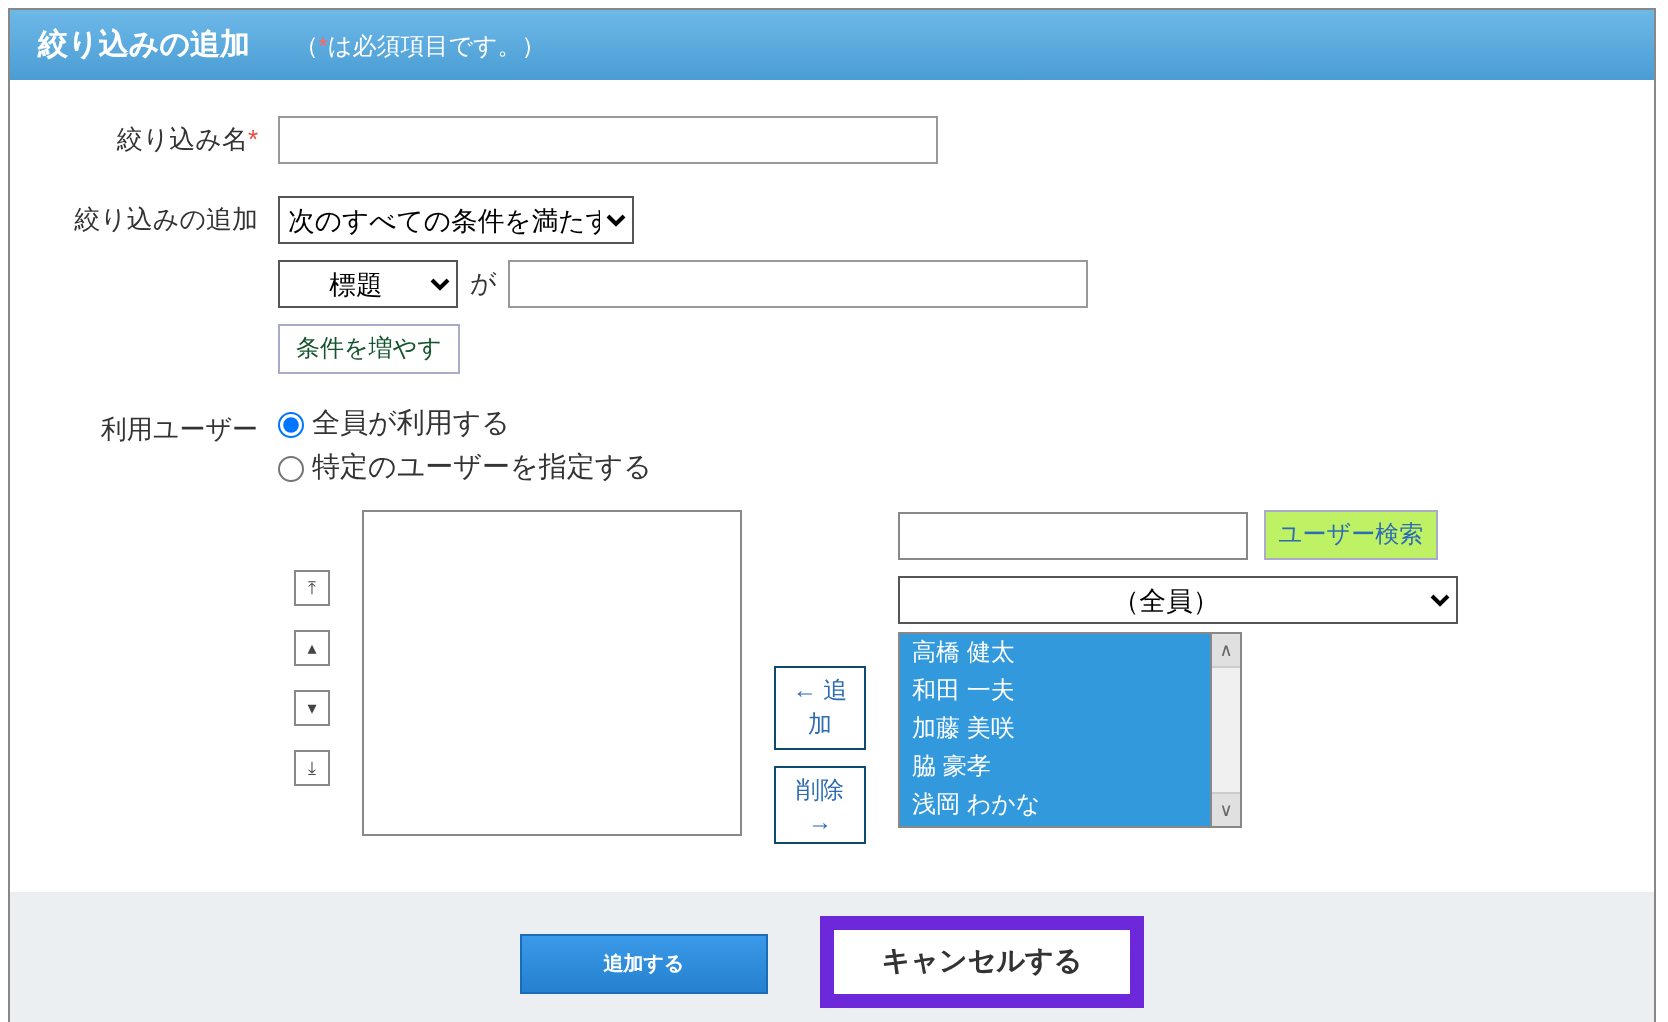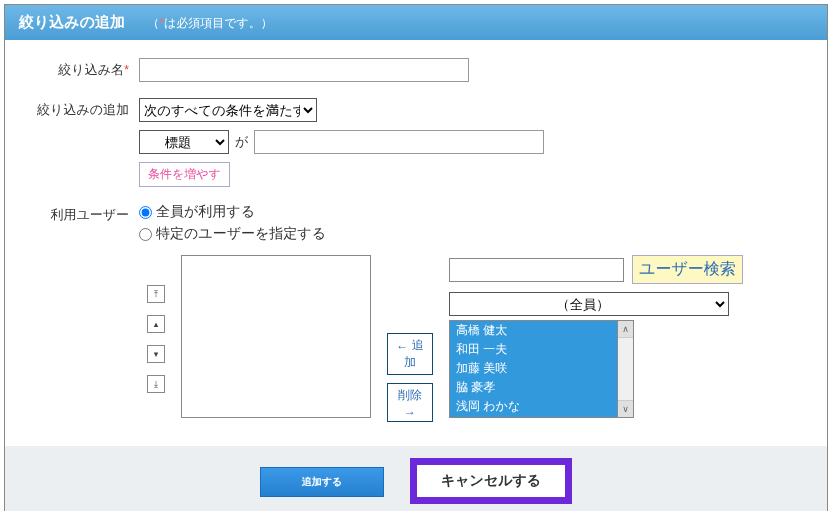--- a/index.html
+++ b/index.html
@@ -26,39 +26,39 @@
     .cond-line { display: flex; align-items: center; gap: 6px; margin-top: 8px; }
     .cond-sel1 { width: 90px; }
     .cond-txt { color: #333; }
     .cond-input { width: 290px; height: 24px; border: 1px solid #999; }
     .cond-sel2 { width: 134px; }
     .link-btn {
       display: inline-block;
       margin-top: 8px;
       border: 1px solid #aac;
       padding: 3px 8px;
-      color: #ec4899;
+      color: #14532d;
       font-size: 12px;
       background: #fff;
       cursor: pointer;
     }
     .radio-line { margin-bottom: 4px; color: #333; font-size: 14px; }
     .radio-line input { margin-right: 4px; vertical-align: middle; }
     .users-area { display: flex; margin-top: 12px; align-items: flex-start; }
     .arrow-col { width: 34px; display: flex; flex-direction: column; gap: 12px; align-items: center; margin-right: 8px; margin-top: 30px; }
     .arrow-btn { width: 18px; height: 18px; border: 1px solid #888; background: #fff; display: flex; align-items: center; justify-content: center; font-size: 9px; color: #444; cursor: pointer; line-height: 1; }
     .listbox { width: 190px; height: 163px; border: 1px solid #888; background: #fff; }
     .middle-col { width: 62px; display: flex; flex-direction: column; gap: 8px; align-items: center; margin: 0 8px; margin-top: 78px; }
     .transfer-btn { border: 1px solid #0c4a6e; background: #fff; color: #2d6cb3; padding: 3px 6px; font-size: 12px; cursor: pointer; width: 46px; }
     .right-col { flex: 1; }
     .search-line { display: flex; gap: 8px; align-items: center; margin-bottom: 8px; }
     .search-input { width: 175px; height: 24px; border: 1px solid #888; }
-    .search-btn { border: 1px solid #aac; background: #fef9c3; color: #2d6cb3; padding: 3px 6px; font-size: 16px; cursor: pointer; font-family: Liberation Serif, serif; }
+    .search-btn { border: 1px solid #aac; background: #bef264; color: #2d6cb3; padding: 3px 6px; font-size: 12px; cursor: pointer; font-family: Liberation Serif, serif; }
     .group-select { width: 280px; margin-bottom: 4px; }
-    .user-list-wrap { display: flex; width: 185px; justify-content: center; }
+    .user-list-wrap { display: flex; width: 172px; justify-content: center; }
     .user-list { width: 168px; height: 98px; background: #3399dd; color: #fff; font-size: 12px; overflow: hidden; border: 1px solid #888; border-right: none; }
     .user-list .item { padding: 1px 6px; }
     .scrollbar { width: 17px; height: 98px; background: #f0f0f0; border: 1px solid #888; display: flex; flex-direction: column; }
     .scrollbar .sb-btn { height: 17px; background: #e0e0e0; border-bottom: 1px solid #ccc; display: flex; align-items: center; justify-content: center; font-size: 9px; color: #666; cursor: pointer; }
     .scrollbar .sb-btn:last-child { border-bottom: none; border-top: 1px solid #ccc; }
     .scrollbar .sb-track { flex: 1; }
     .footer { background: #eceff1; padding: 12px 0; margin-top: 24px; text-align: center; }
     .btn-primary { background: #2d8de0; background: linear-gradient(to bottom, #3a99e8, #2581d0); color: #fff; border: 1px solid #1a6cb8; padding: 7px 41px; font-size: 10px; font-weight: bold; cursor: pointer; margin-right: 22px; }
     .btn-secondary { background: #fff; color: #333; border: 7px solid #6d28d9; padding: 7px 24px; font-size: 14px; font-weight: bold; cursor: pointer; }
   </style>

